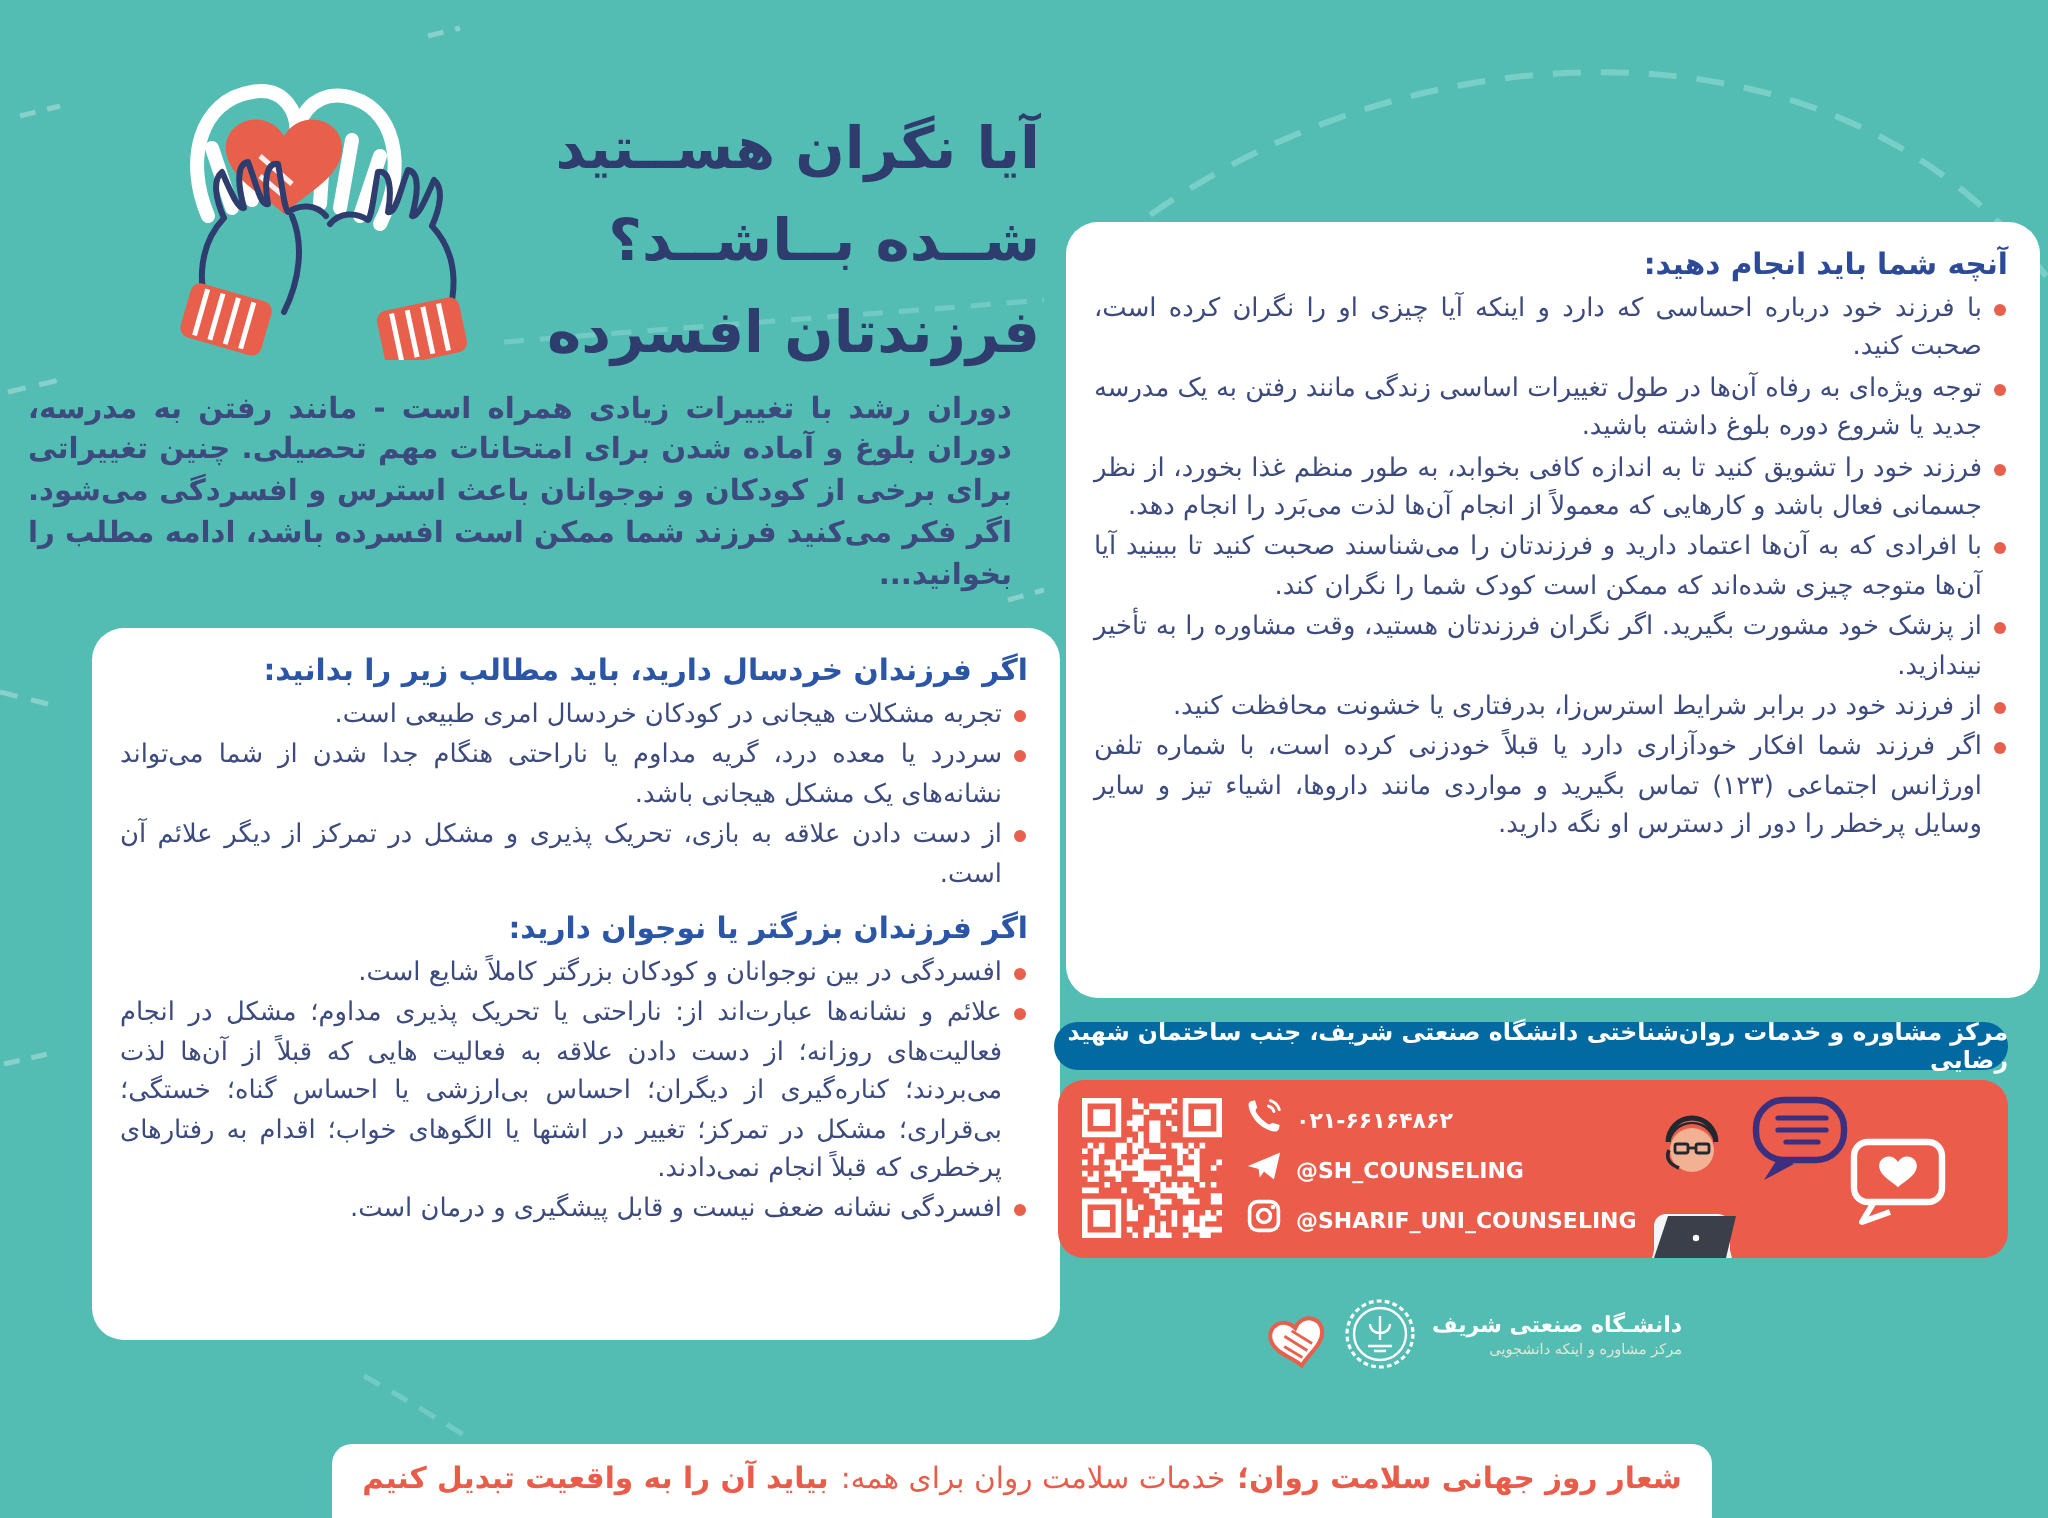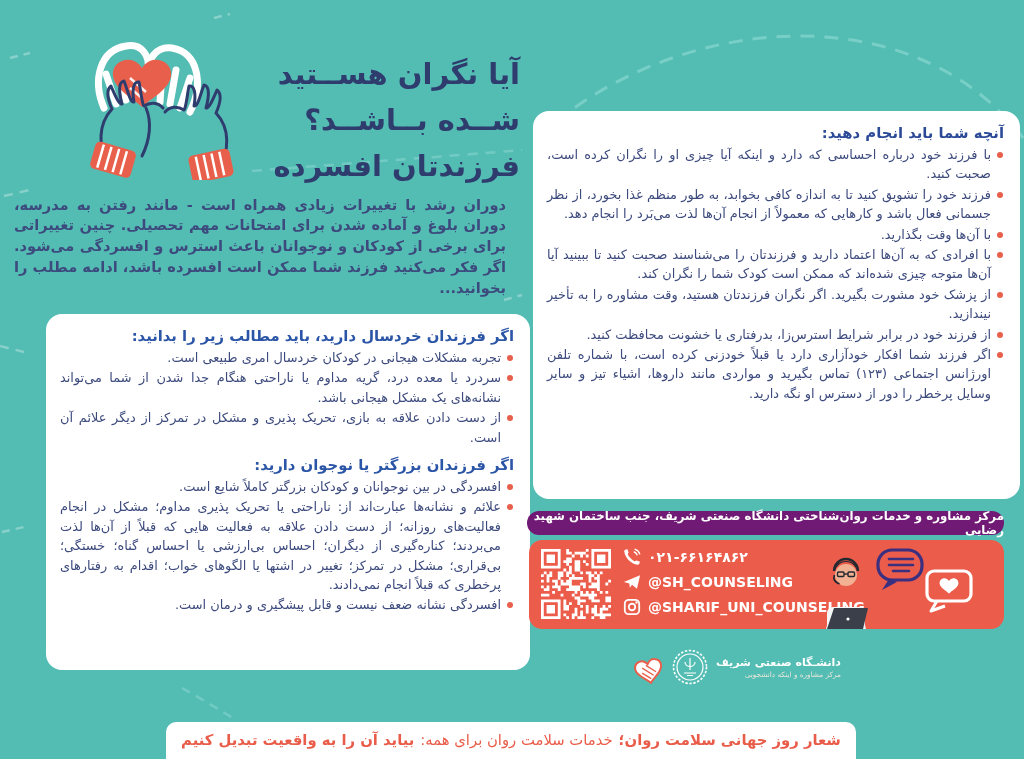--- a/index.html
+++ b/index.html
@@ -14,25 +14,25 @@
   
   .box{background:#ffffff;border-radius:16px;padding:11px 16px 10px 14px;box-sizing:border-box;}
   .box-left{left:46px;top:314px;width:484px;height:356px;}
   .box-right{left:533px;top:111px;width:487px;height:388px;}
   .box h2{margin:2px 0 4px;font-size:14.8px;color:#2b55a6;font-weight:bold;}
   .box-right h2{color:#2c4a97;}
   ul.bullets{list-style:none;margin:0 0 6px;padding:0;}
   ul.bullets li{position:relative;padding-right:13px;margin:1px 0;font-size:12.9px;line-height:19.4px;color:#3c4a7d;text-align:justify;}
   ul.bullets li::before{content:"";position:absolute;right:1px;top:7px;width:6px;height:6px;border-radius:50%;background:#e8604c;}
   
-  .pill{left:527px;top:511px;width:477px;height:24px;background:#701a75;border-radius:12px;color:#fff;font-size:11.8px;font-weight:bold;display:flex;align-items:center;justify-content:center;}
+  .pill{left:527px;top:511px;width:477px;height:24px;background:#0369a1;border-radius:12px;color:#fff;font-size:11.8px;font-weight:bold;display:flex;align-items:center;justify-content:center;}
   .banner{left:529px;top:540px;width:475px;height:89px;background:#ec5c4a;border-radius:13px;direction:ltr;}
   .banner .qr{left:12px;top:9px;width:70px;height:70px;}
   .contact-rows{left:94px;top:7px;width:200px;display:flex;flex-direction:column;gap:5px;}
-  .contact-row{display:flex;align-items:center;gap:7px;color:#fff;font-weight:bold;font-size:14px;height:20px;}
+  .contact-row{display:flex;align-items:flex-end;gap:7px;color:#fff;font-weight:bold;font-size:11px;height:20px;}
   .contact-row .cicon{width:18px;height:18px;flex:0 0 18px;}
   
   .logo-group{display:flex;align-items:center;gap:8px;direction:ltr;}
   .logo-text{text-align:right;direction:rtl;color:#fff;}
   .logo-text .lt-title{font-size:11px;font-weight:bold;line-height:15px;}
   .logo-text .lt-sub{font-size:7.3px;color:rgba(255,236,224,0.85);line-height:10px;}
   
   .slogan-bar{left:166px;top:722px;width:690px;height:48px;background:#ffffff;border-radius:10px;display:flex;align-items:flex-start;justify-content:center;padding-top:9px;box-sizing:border-box;color:#e95c49;font-size:14.8px;}
   .slogan-bar .b{font-weight:bold;}
   .slogan-bar span{margin:0 3px;white-space:nowrap;}
@@ -104,22 +104,22 @@
       <li>افسردگی در بین نوجوانان و کودکان بزرگتر کاملاً شایع است.</li>
       <li>علائم و نشانه‌ها عبارت‌اند از: ناراحتی یا تحریک پذیری مداوم؛ مشکل در انجام فعالیت‌های روزانه؛ از دست دادن علاقه به فعالیت هایی که قبلاً از آن‌ها لذت می‌بردند؛ کناره‌گیری از دیگران؛ احساس بی‌ارزشی یا احساس گناه؛ خستگی؛ بی‌قراری؛ مشکل در تمرکز؛ تغییر در اشتها یا الگوهای خواب؛ اقدام به رفتارهای پرخطری که قبلاً انجام نمی‌دادند.</li>
       <li>افسردگی نشانه ضعف نیست و قابل پیشگیری و درمان است.</li>
     </ul>
   </div>
 
   <div class="abs box box-right">
     <h2>آنچه شما باید انجام دهید:</h2>
     <ul class="bullets">
       <li>با فرزند خود درباره احساسی که دارد و اینکه آیا چیزی او را نگران کرده است، صحبت کنید.</li>
+      <li>توجه ویژه‌ای به رفاه آن‌ها در طول تغییرات اساسی زندگی مانند رفتن به یک مدرسه جدید یا شروع دوره بلوغ داشته باشید.</li>
       <li>فرزند خود را تشویق کنید تا به اندازه کافی بخوابد، به طور منظم غذا بخورد، از نظر جسمانی فعال باشد و کارهایی که معمولاً از انجام آن‌ها لذت می‌بَرد را انجام دهد.</li>
-      <li>با آن‌ها وقت بگذارید.</li>
       <li>با افرادی که به آن‌ها اعتماد دارید و فرزندتان را می‌شناسند صحبت کنید تا ببینید آیا آن‌ها متوجه چیزی شده‌اند که ممکن است کودک شما را نگران کند.</li>
       <li>از پزشک خود مشورت بگیرید. اگر نگران فرزندتان هستید، وقت مشاوره را به تأخیر نیندازید.</li>
       <li>از فرزند خود در برابر شرایط استرس‌زا، بدرفتاری یا خشونت محافظت کنید.</li>
       <li>اگر فرزند شما افکار خودآزاری دارد یا قبلاً خودزنی کرده است، با شماره تلفن اورژانس اجتماعی (۱۲۳) تماس بگیرید و مواردی مانند داروها، اشیاء تیز و سایر وسایل پرخطر را دور از دسترس او نگه دارید.</li>
     </ul>
   </div>
 
   <div class="abs pill">مرکز مشاوره و خدمات روان‌شناختی دانشگاه صنعتی شریف، جنب ساختمان شهید رضایی</div>
 
   <div class="abs banner">

